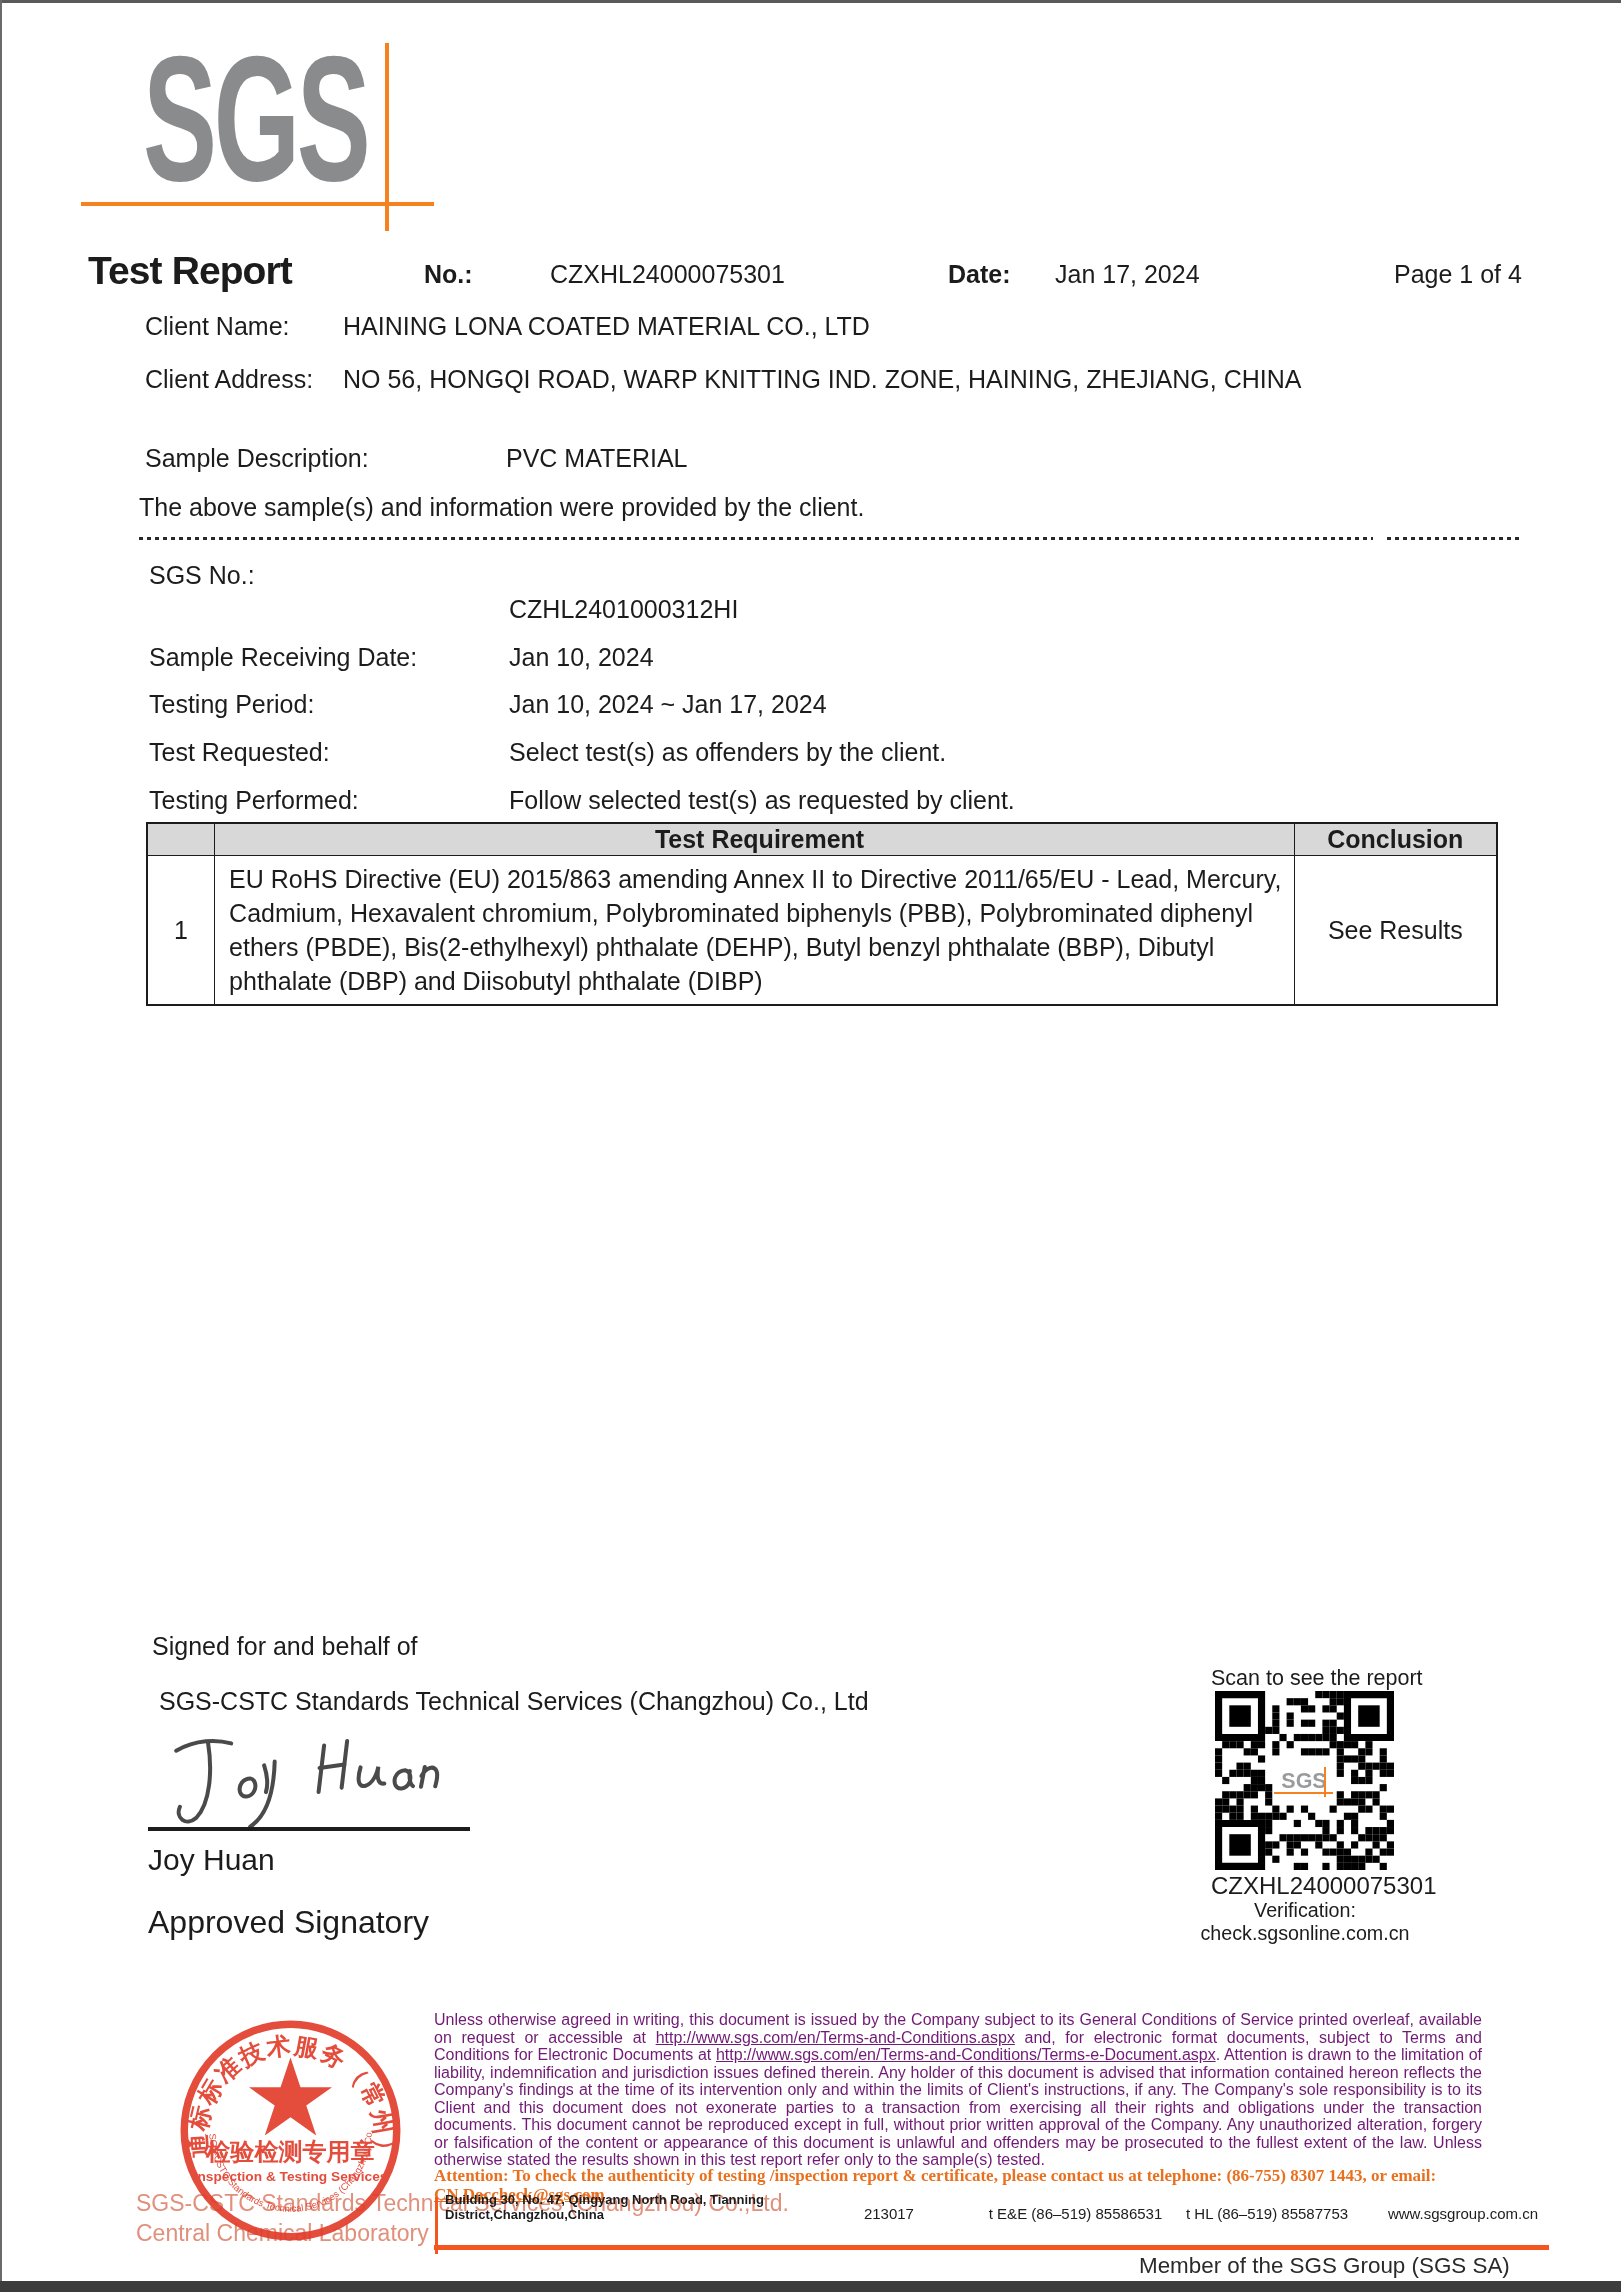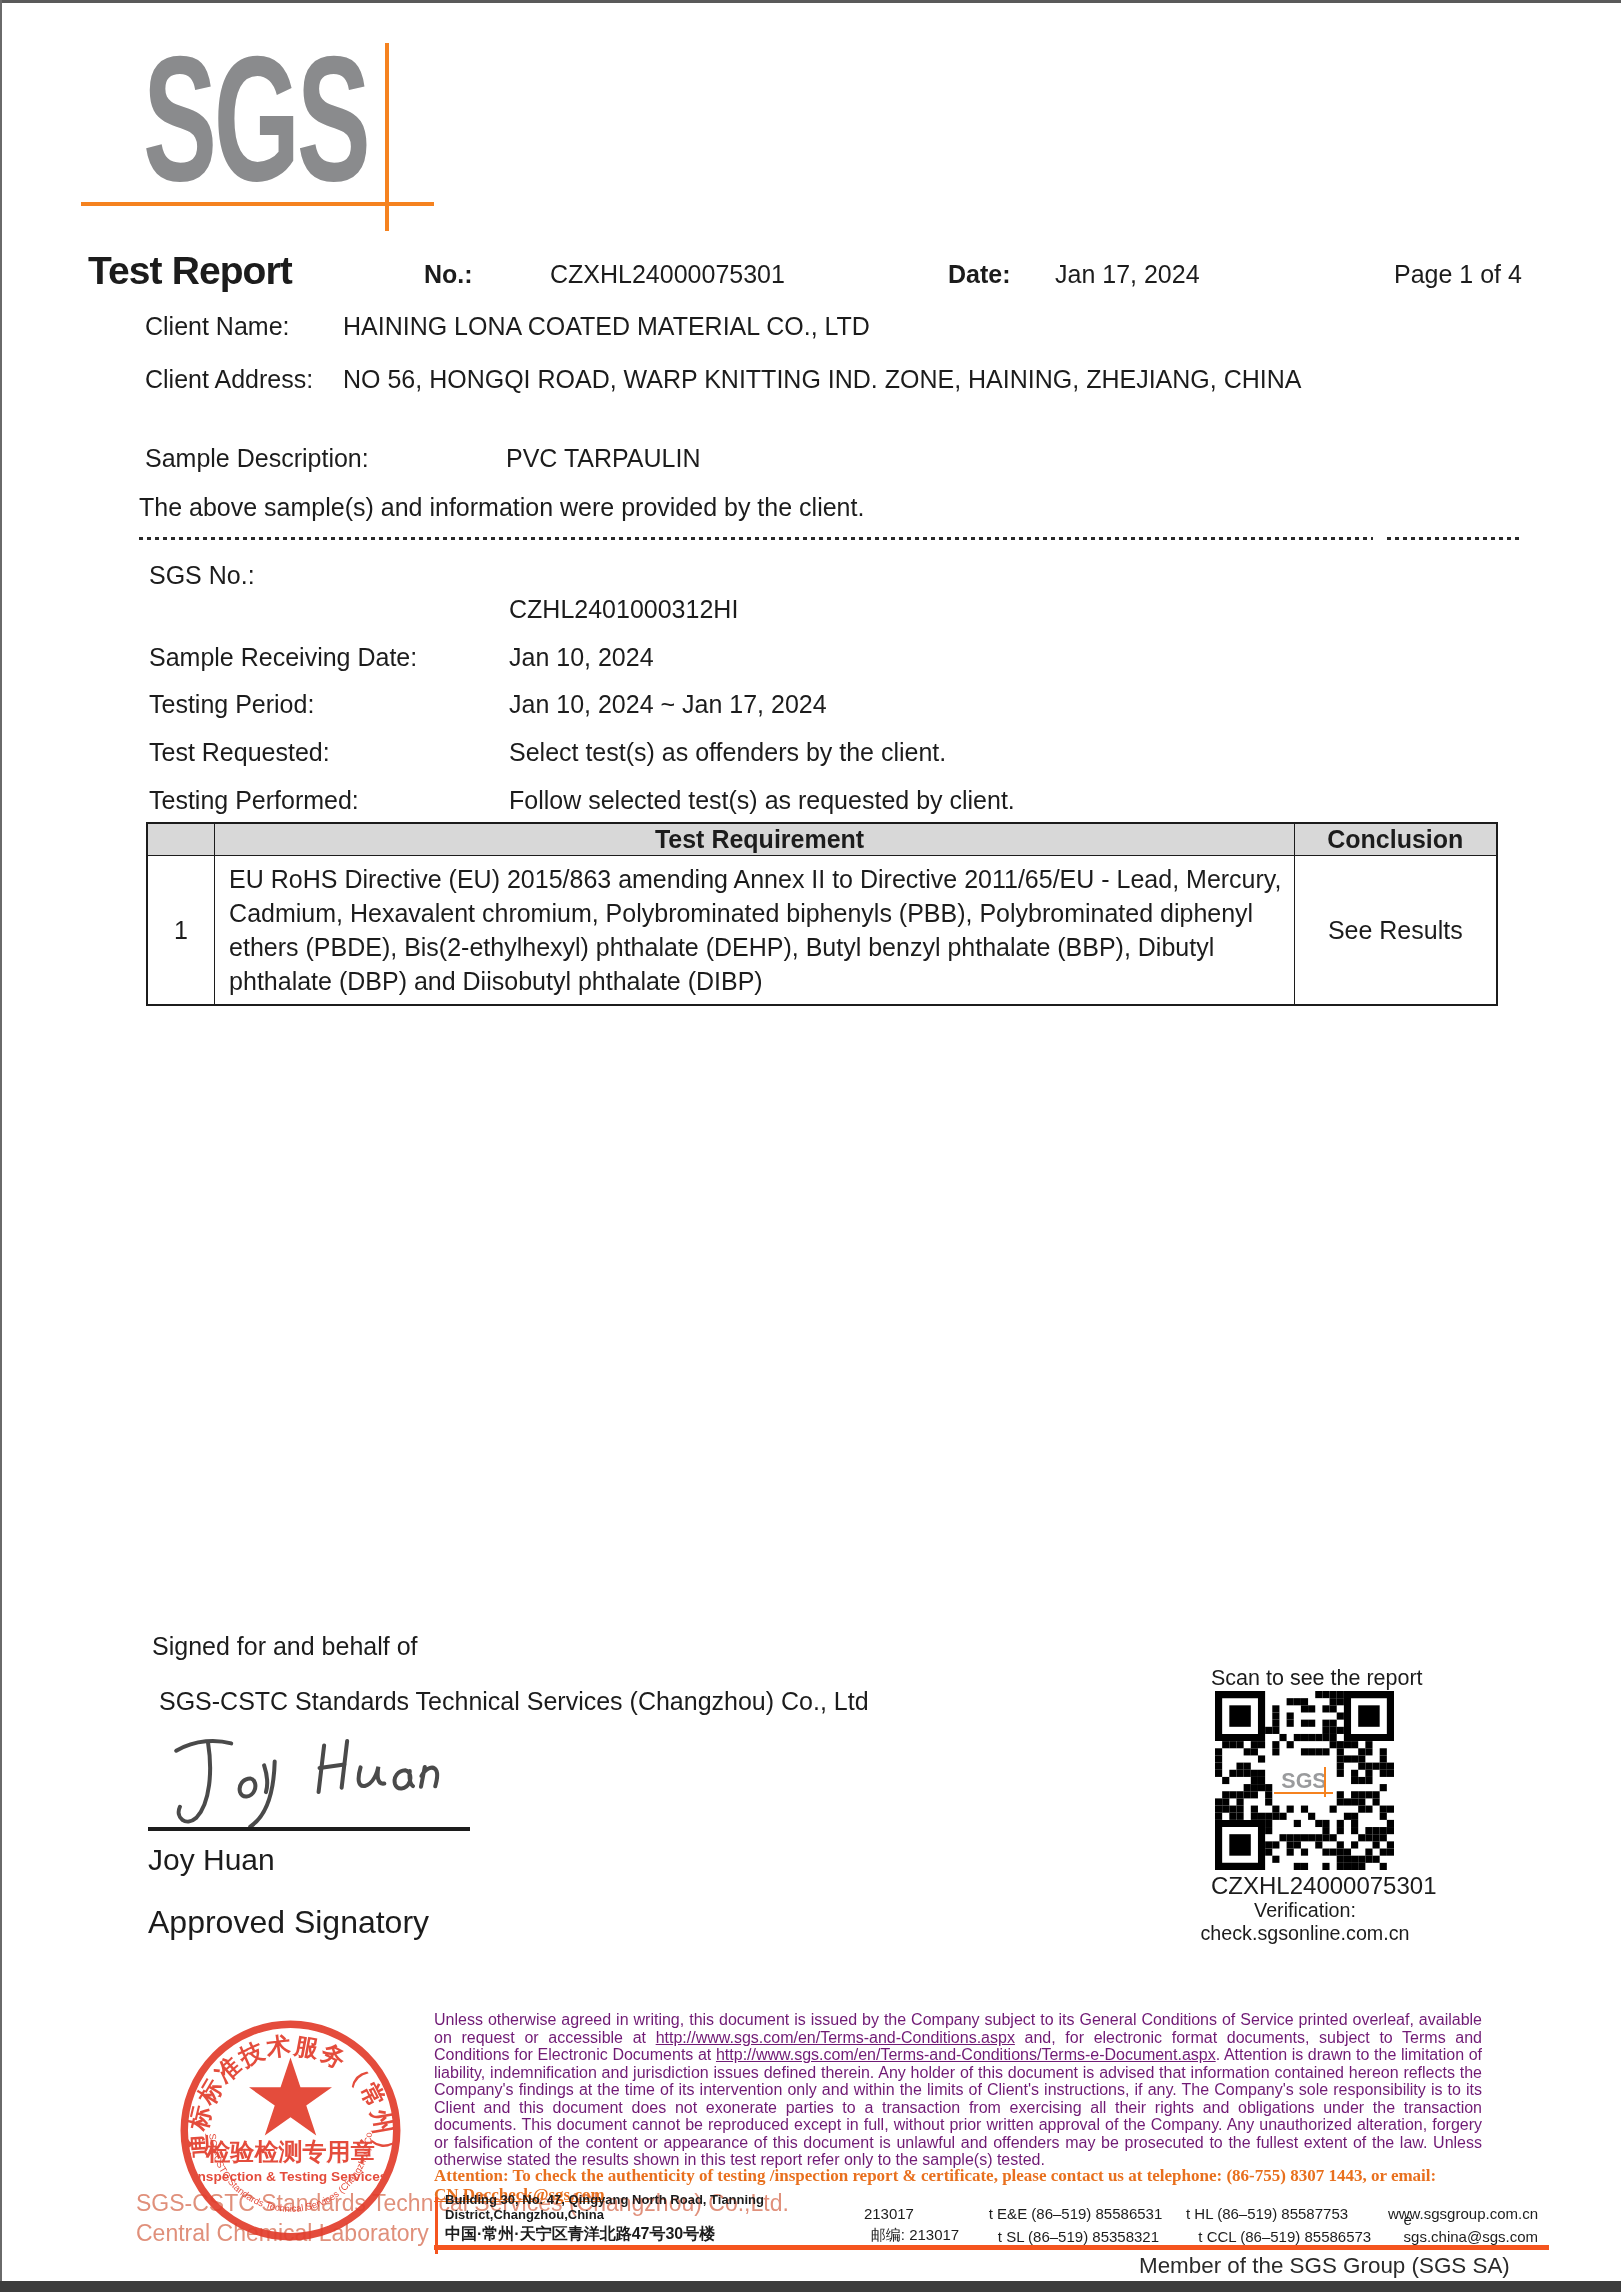--- a/index.html
+++ b/index.html
@@ -111,21 +111,21 @@
   <div class="abs hdr b date-label">Date:</div>
   <div class="abs hdr date-value">Jan 17, 2024</div>
   <div class="abs hdr page-label">Page 1 of 4</div>
 
   <div class="abs row-label" style="left:145px;top:312px;">Client Name:</div>
   <div class="abs row-value" style="left:343px;top:312px;">HAINING LONA COATED MATERIAL CO., LTD</div>
   <div class="abs row-label" style="left:145px;top:365px;">Client Address:</div>
   <div class="abs row-value" style="left:343px;top:365px;">NO 56, HONGQI ROAD, WARP KNITTING IND. ZONE, HAINING, ZHEJIANG, CHINA</div>
 
   <div class="abs row-label" style="left:145px;top:444px;">Sample Description:</div>
-  <div class="abs row-value" style="left:506px;top:444px;">PVC TARPAULIN</div>
+  <div class="abs row-value" style="left:506px;top:444px;">PVC MATERIAL</div>
   <div class="abs row-value" style="left:139px;top:493px;">The above sample(s) and information were provided by the client.</div>
 
   <div class="abs dashes">
       <div class="white-gap"></div>
     </div>
 
   <div class="abs row-label" style="left:149px;top:561px;">SGS No.:</div>
   <div class="abs row-value" style="left:509px;top:595px;">CZHL2401000312HI</div>
   <div class="abs row-label" style="left:149px;top:643px;">Sample Receiving Date:</div>
   <div class="abs row-value" style="left:509px;top:643px;">Jan 10, 2024</div>
@@ -431,27 +431,20 @@
   <div class="abs att"><span>Attention: To check the authenticity of testing /inspection report &amp; certificate, please contact us at telephone: (86-755) 8307 1443, or email: </span><a href="#">CN.Doccheck@sgs.com</a></div>
 
   <div class="abs contact">
     <div class="crow">
       <span class="c1">Building 30, No. 47, Qingyang North Road, Tianning District,Changzhou,China</span>
       <span class="c2">213017</span>
       <span class="c3">t  E&amp;E (86–519) 85586531</span>
       <span class="c4">t  HL  (86–519) 85587753</span>
       <span class="c5">www.sgsgroup.com.cn</span>
     </div>
-    <div class="crow">
-      <span class="c1 cn">中国·常州·天宁区青洋北路47号30号楼</span>
-      <span class="c2">邮编: 213017</span>
-      <span class="c3">t  SL  (86–519) 85358321</span>
-      <span class="c4">t CCL (86–519) 85586573</span>
-      <span class="c5">e  sgs.china@sgs.com</span>
-    </div>
   </div>
 
   <div class="abs orange-rule"></div>
   <div class="abs orange-tick"></div>
   <div class="abs member">Member of the SGS Group (SGS SA)</div>
 
   <div class="abs bottom-bar"></div>
 </div>
 
 

